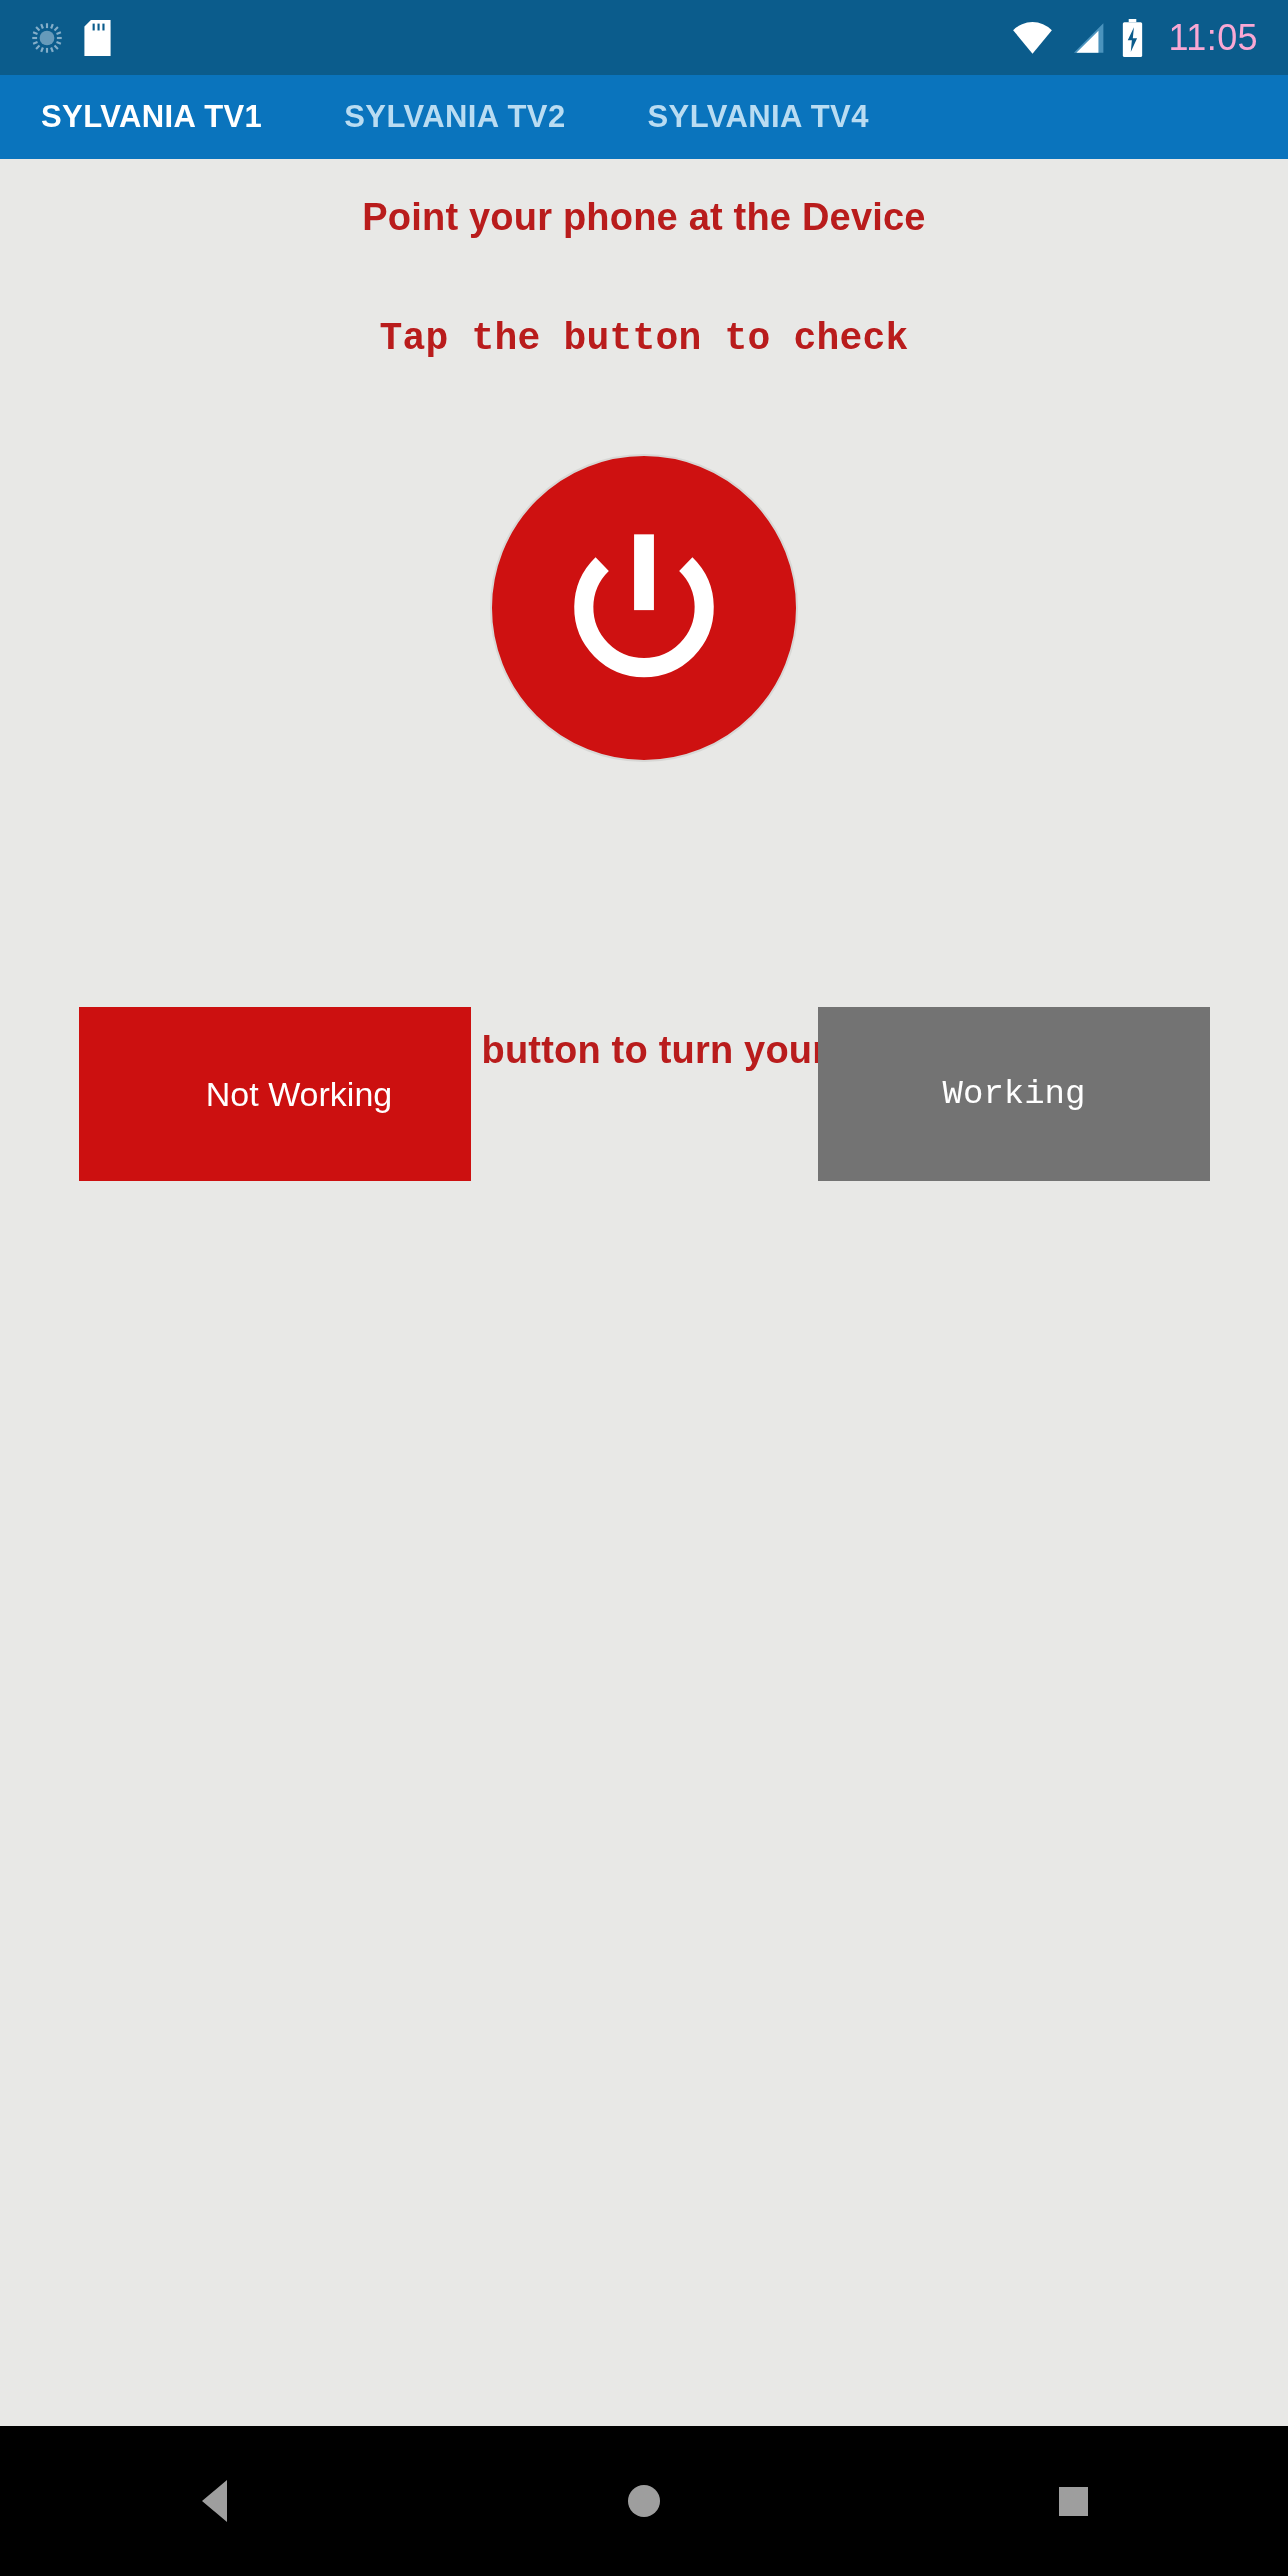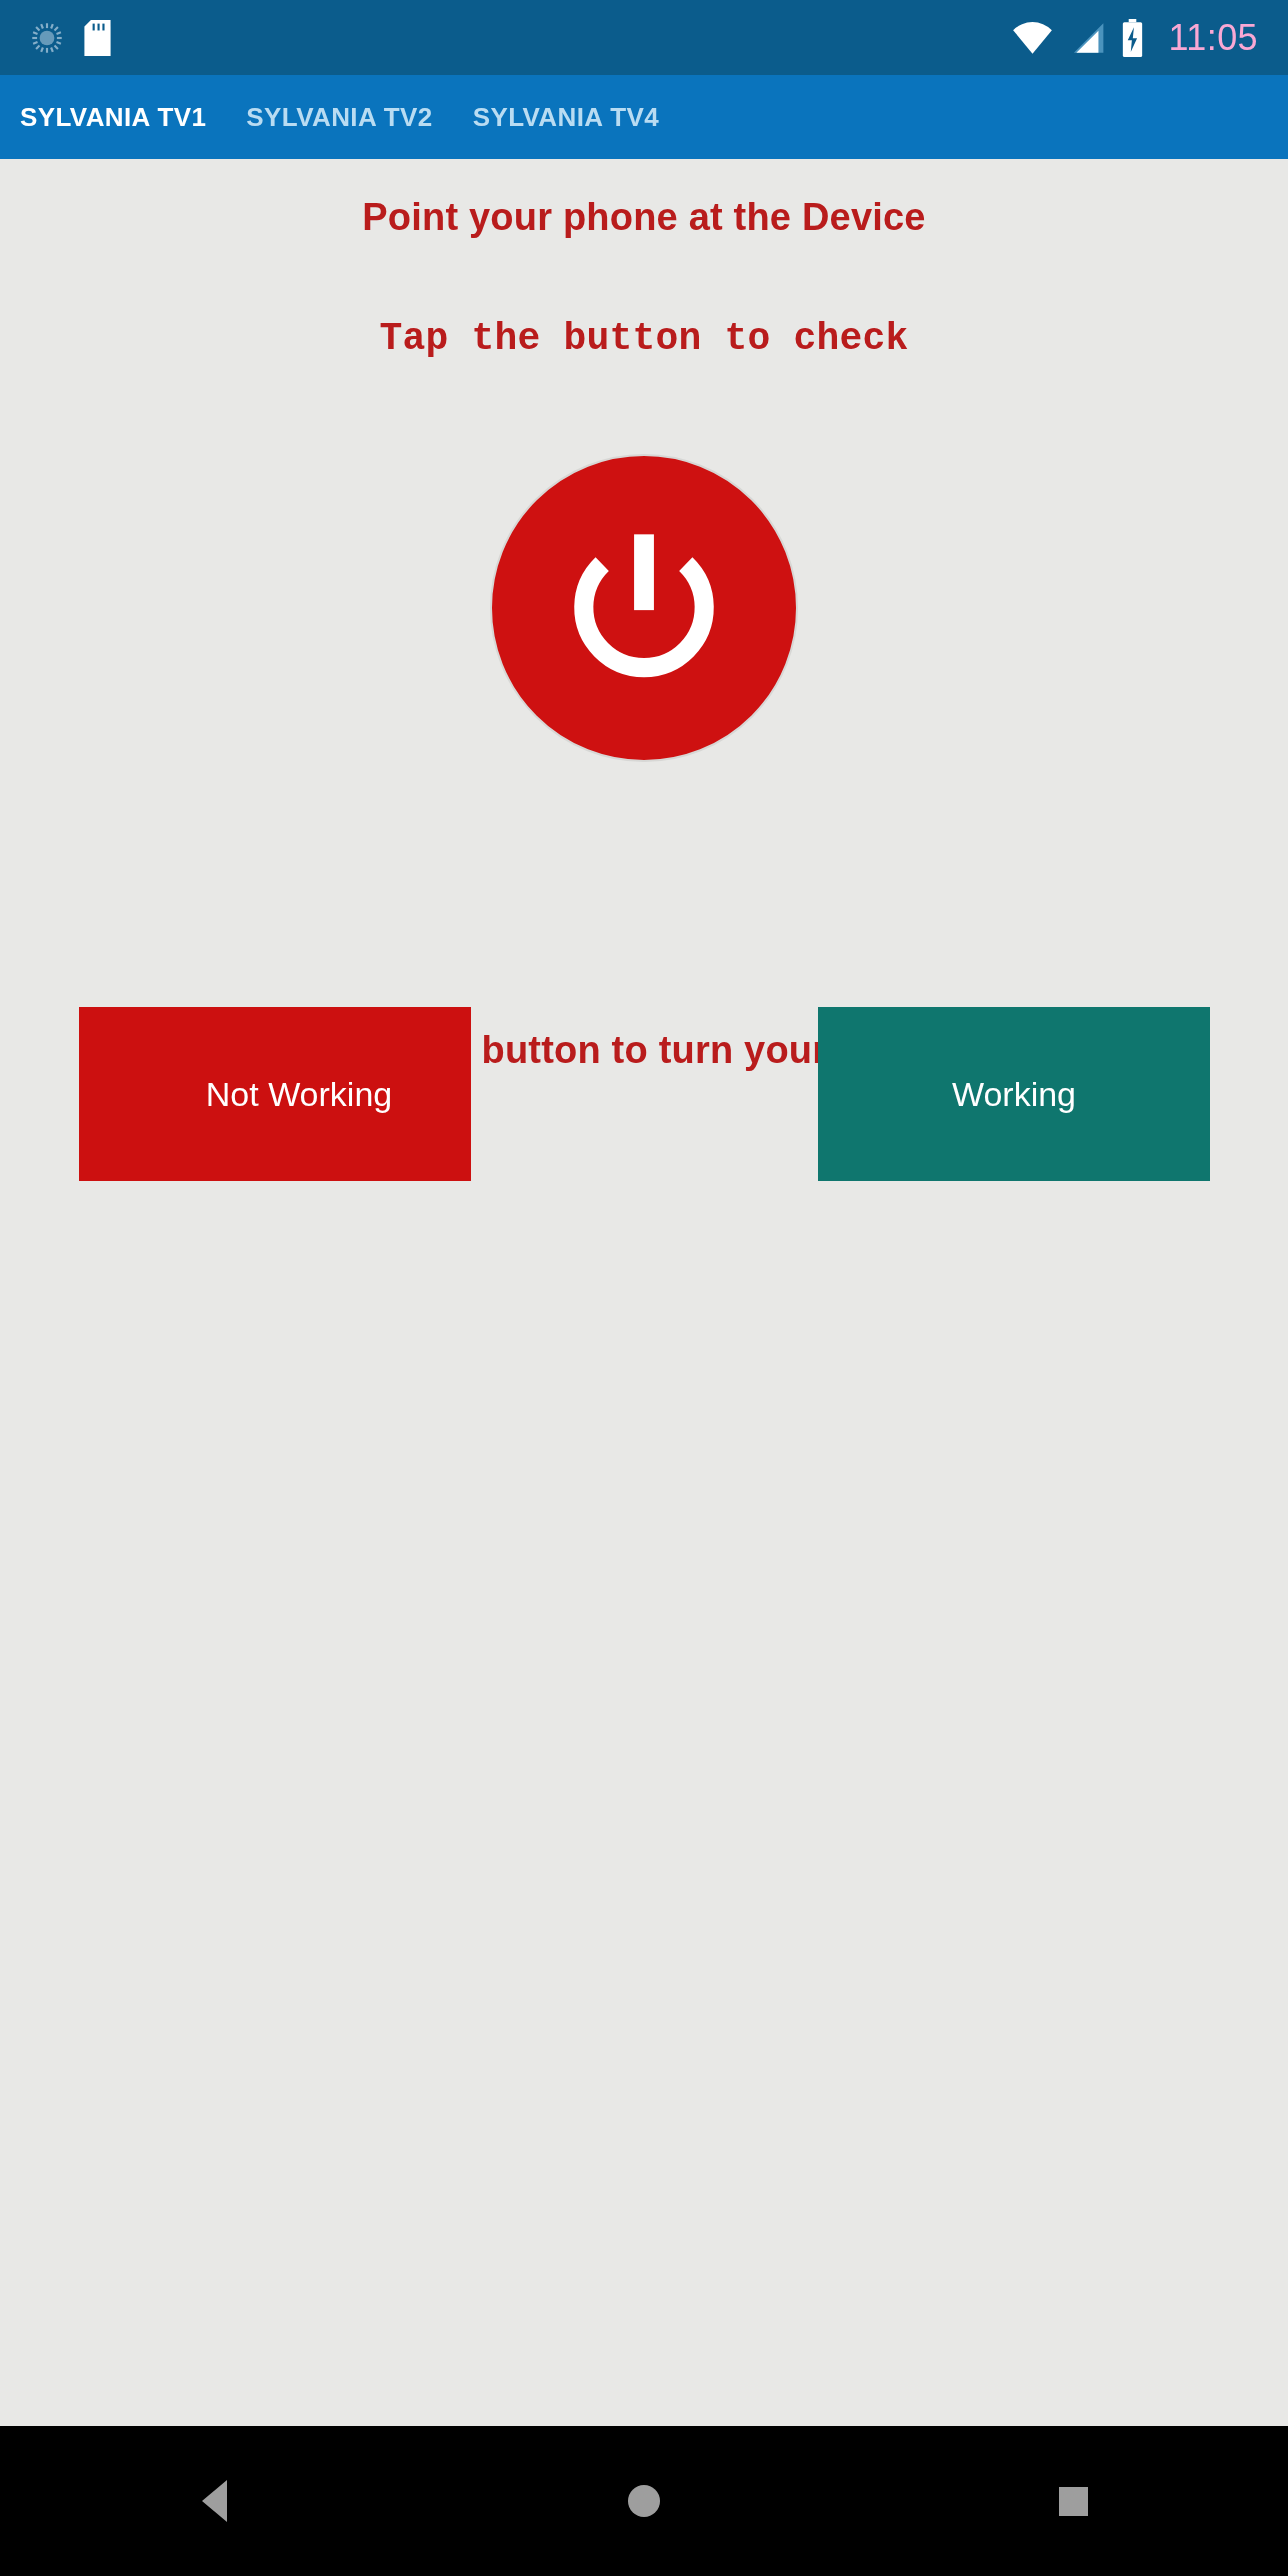--- a/index.html
+++ b/index.html
@@ -35,22 +35,22 @@
     position:absolute; top:75px; left:0;
     width:1288px; height:84px;
     background:#0a74bd;
     display:flex; align-items:center;
     white-space:nowrap; overflow:hidden;
   }
   .tab{
     flex:0 0 auto;
     height:72px;
     display:flex; align-items:center; justify-content:center;
-    padding:0 20px;
-    font-size:26px; font-weight:700;
+    padding:0 41px;
+    font-size:31px; font-weight:700;
     letter-spacing:0.4px;
     color:#b9dcf2;
   }
   .tab.active{ color:#ffffff; }
 
   
   .content{
     position:absolute; top:159px; left:0;
     width:1288px; height:2267px;
     background:#e8e8e6;
@@ -82,21 +82,21 @@
 
   
   .btn{
     position:absolute;
     width:392px; height:174px;
     display:flex; align-items:center; justify-content:center;
     color:#ffffff; font-size:34px; font-weight:400;
     border:0;
   }
   .btn-not-working{ left:79px; top:848px; background:#cc1010;padding-left:48px; }
-  .btn-working{ left:818px; top:848px; background:#0f766e; }
+  .btn-working{ left:818px; top:848px; background:#737373;font-family:Liberation Mono, monospace; }
 
   
   .nav-bar{
     position:absolute; bottom:0; left:0;
     width:1288px; height:150px;
     background:#000000;
     display:flex; align-items:center; justify-content:space-around;
   }
   .nav-btn{
     width:161px; height:150px;

